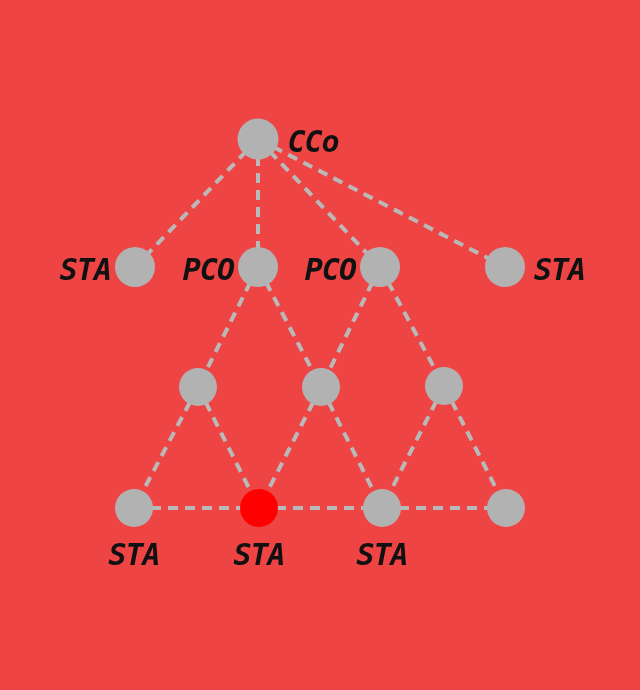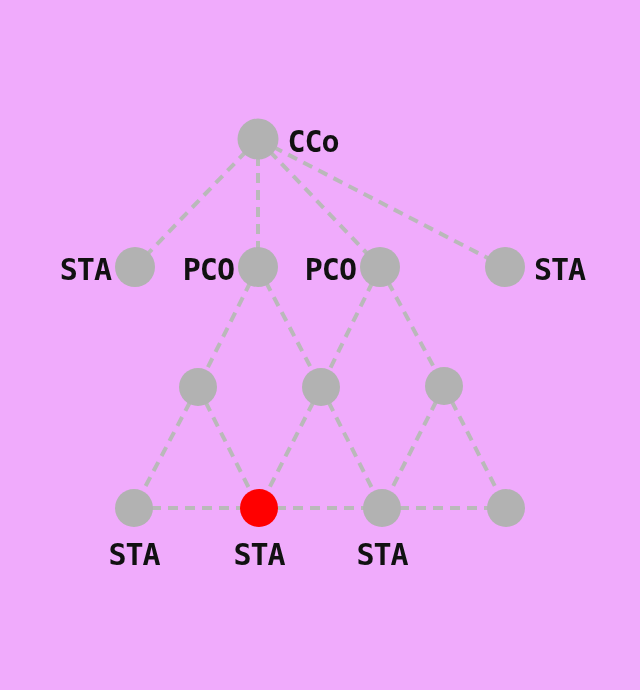--- a/index.html
+++ b/index.html
@@ -4,22 +4,23 @@
 <style>
   html, body {
     margin: 0;
     padding: 0;
     background: #ffffff;
   }
   .stage {
     position: relative;
     width: 640px;
     height: 690px;
-    background: #f0abfc;
+    background: #ef4444;
     overflow: hidden;
+    font-style: italic;
   }
   svg { display: block; }
   .edge {
     fill: none;
     stroke-linecap: butt;
   }
   .node-label {
     font-family: "DejaVu Sans Mono", "Liberation Mono", monospace;
     font-weight: 700;
     font-size: 30px;

